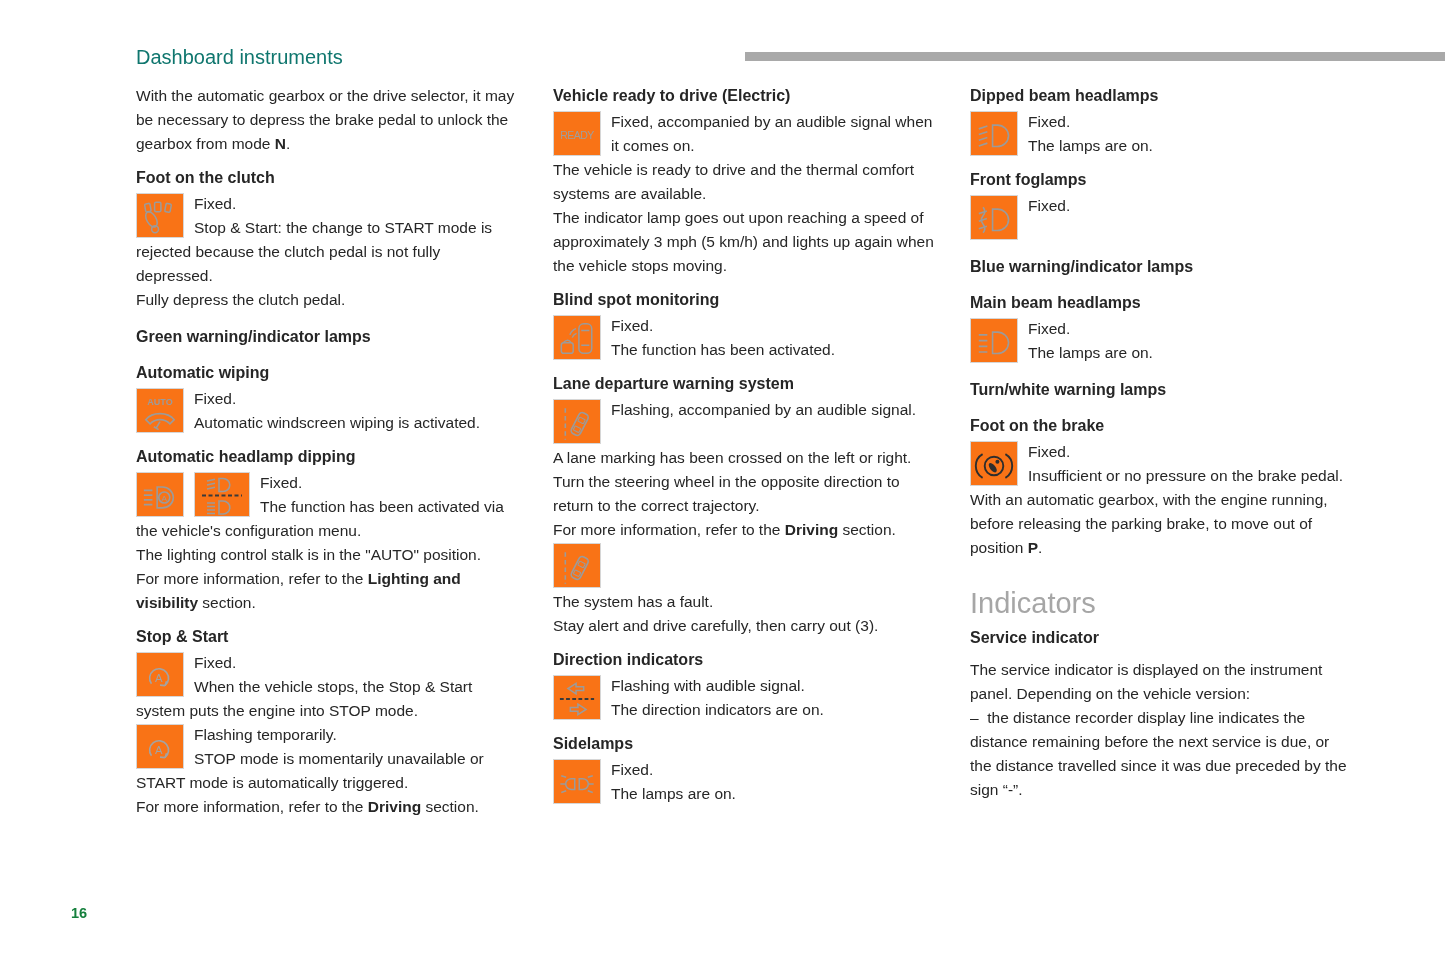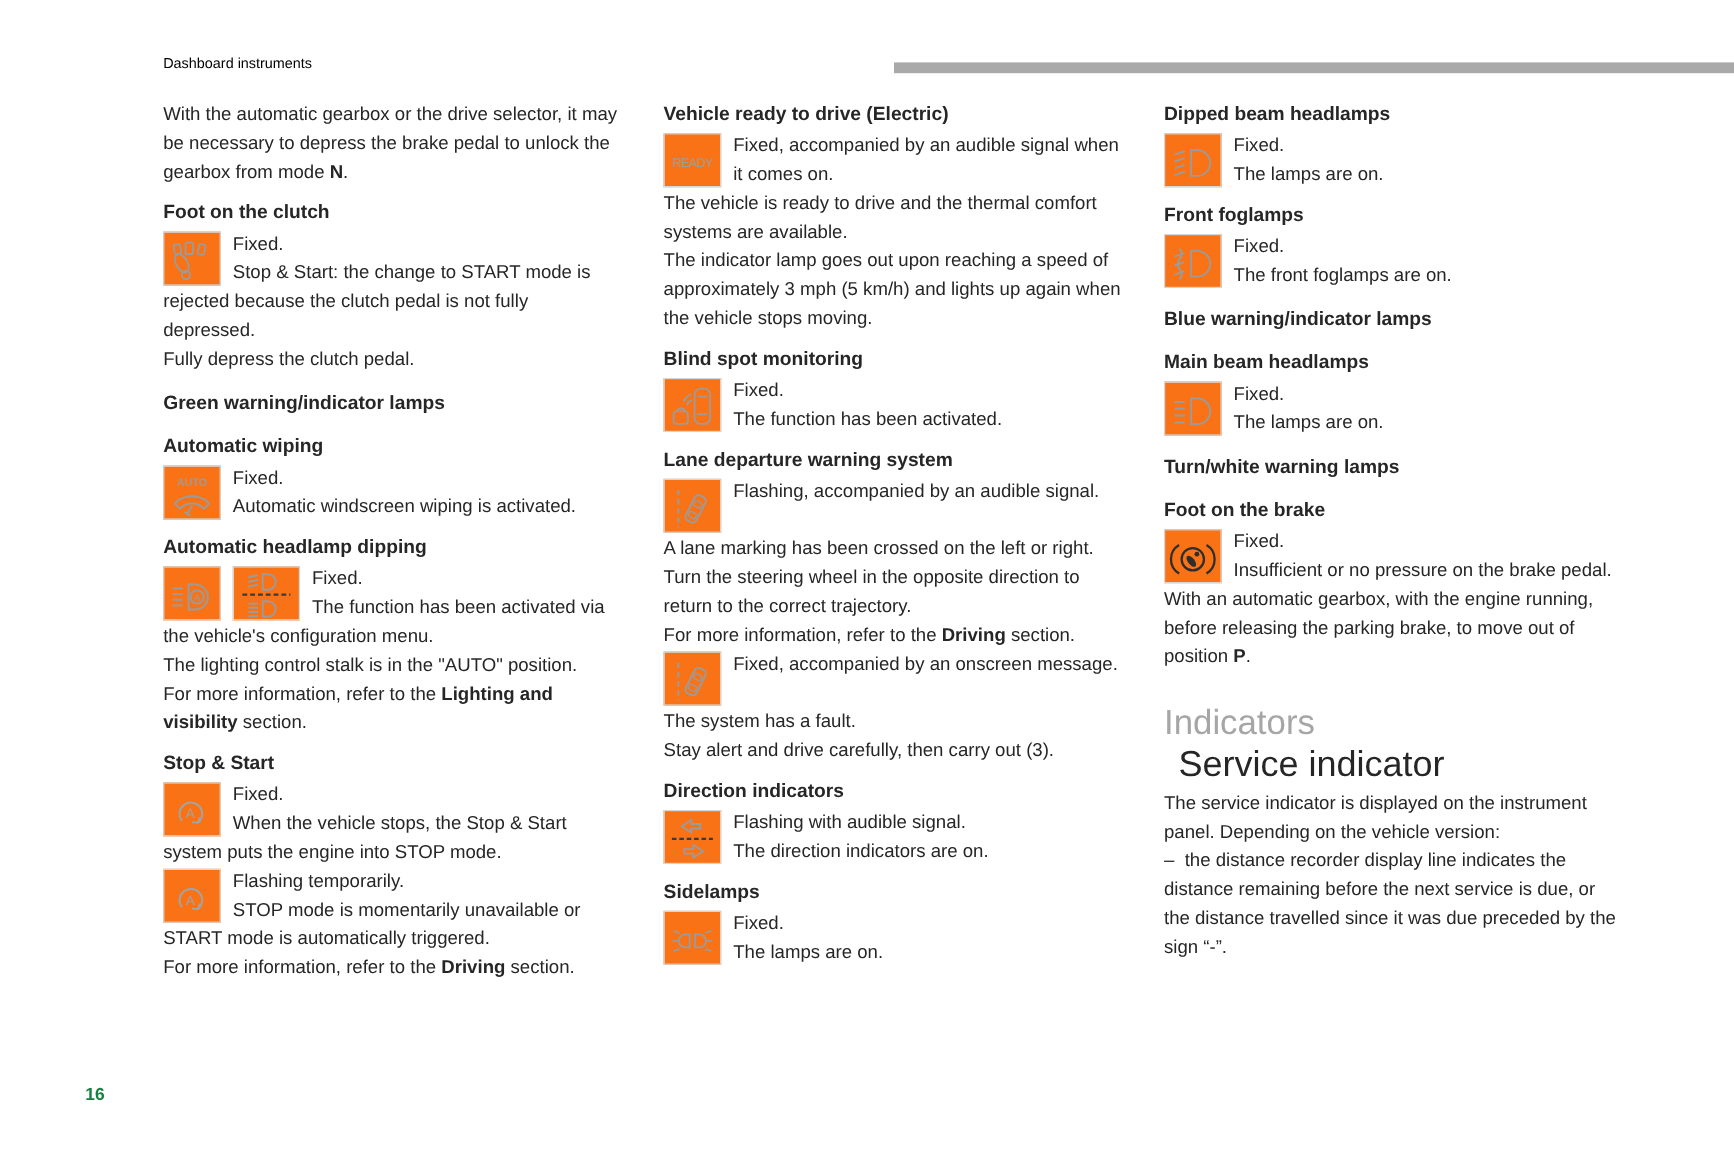--- a/index.html
+++ b/index.html
@@ -1,32 +1,32 @@
 <!DOCTYPE html>
 <html><head>
 <meta charset="utf-8">
 <style>
   html,body{margin:0;padding:0;background:#fff;}
   body{font-family:"Liberation Sans",sans-serif;color:#262626;}
   .page{position:relative;width:1445px;height:964px;background:#ffffff;overflow:hidden;}
-  .doc-header{position:absolute;top:46px;left:136px;font-size:12px;color:#000000;}
+  .doc-header{position:absolute;top:46px;left:136px;font-size:20px;color:#0f766e;}
   .header-bar{position:absolute;top:52px;left:745px;width:700px;height:9px;background:#a9a9a9;}
   .pagenum{position:absolute;top:905px;left:71px;font-size:14.5px;font-weight:bold;color:#15803d;}
   .cols{position:absolute;top:84px;left:136px;display:flex;gap:33px;}
   .col{width:384px;font-size:15.5px;line-height:24px;}
   p{margin:0;}
   .h{font-weight:bold;font-size:16px;margin:10px 0 2px;line-height:24px;}
   .group-h{font-weight:bold;font-size:16px;margin:13px 0 12px;line-height:24px;}
   .entry::after{content:"";display:block;clear:both;}
   .ibox{float:left;width:48px;height:45px;box-sizing:border-box;border:1px solid #d6d6d6;
         margin:1px 10px 2px 0;display:flex;align-items:flex-end;justify-content:center;background:#f97316;}
   .ibox.wide{width:56px;}
   .ibox svg{display:block;}
   .big-gray{font-size:29px;color:#a6a6a6;font-weight:normal;margin:26px 0 4px;line-height:34px;}
-  .big-black{font-size:30px;font-weight:normal;margin:0 12px 6px;line-height:28px;}
+  .big-black{font-size:16px;font-weight:bold;margin:0 0 6px;line-height:28px;}
   b{font-weight:bold;}
 </style>
 </head>
 <body>
 
 <div class="page">
 
   <div class="doc-header">Dashboard instruments</div>
   <div class="header-bar"></div>
 
@@ -184,21 +184,20 @@
             <g fill="none" stroke="#9b9b9b" stroke-width="1.8">
               <path d="M7 2.5 v35" stroke-dasharray="5 3.5"></path>
               <g transform="rotate(27 23 20)">
                 <rect x="17.5" y="7" width="11" height="26" rx="4"></rect>
                 <rect x="19.5" y="13" width="7" height="5" rx="1" stroke-width="1.2"></rect>
                 <rect x="19.5" y="24" width="7" height="5" rx="1" stroke-width="1.2"></rect>
               </g>
             </g>
           </svg>
         </span>
-        <div>Fixed, accompanied by an onscreen message.</div>
       </div>
       <p>The system has a fault.</p>
       <p>Stay alert and drive carefully, then carry out (3).</p>
 
       <div class="h">Direction indicators</div>
       <div class="entry">
         <span class="ibox">
           <svg viewBox="0 0 40 40" width="38" height="40">
             <g fill="none" stroke="#9b9b9b" stroke-width="1.6">
               <path d="M19 3.5 l-8.5 5.5 8.5 5.5 v-3.5 h8 v-4 h-8 z"></path>
@@ -248,21 +247,20 @@
         <span class="ibox">
           <svg viewBox="0 0 40 40" width="38" height="38">
             <g fill="none" stroke="#9b9b9b" stroke-width="1.7">
               <path d="M12.5 10.5 l-8.5 2.8 M12.5 18.5 l-8.5 2.8 M12.5 26.5 l-8.5 2.8"></path>
               <path d="M8.5 6.5 q3.5 4.5 0 9 q-3.5 4.5 0 9 q3.5 4.5 0 9"></path>
               <path d="M18.5 8.5 h5 a11.8 11.3 0 0 1 0 22.6 h-5 z"></path>
             </g>
           </svg>
         </span>
         <div>Fixed.</div>
-        <div>The front foglamps are on.</div>
       </div>
 
       <div class="group-h">Blue warning/indicator lamps</div>
 
       <div class="h">Main beam headlamps</div>
       <div class="entry">
         <span class="ibox">
           <svg viewBox="0 0 40 40" width="38" height="38">
             <g fill="none" stroke="#9b9b9b" stroke-width="1.7">
               <path d="M4 11.5 h9 M4 17.5 h9 M4 23.5 h9 M4 29.5 h9"></path>

